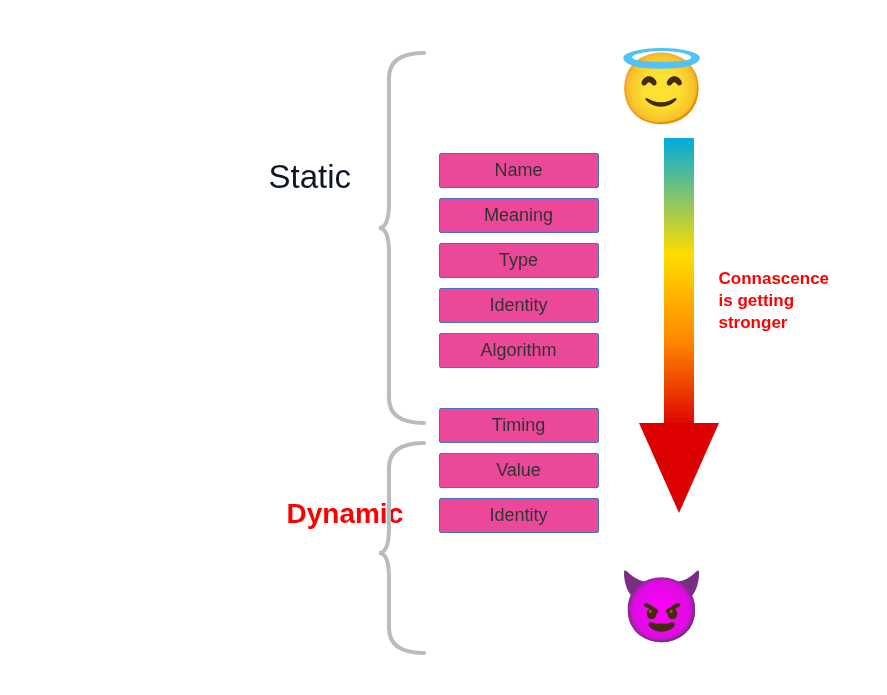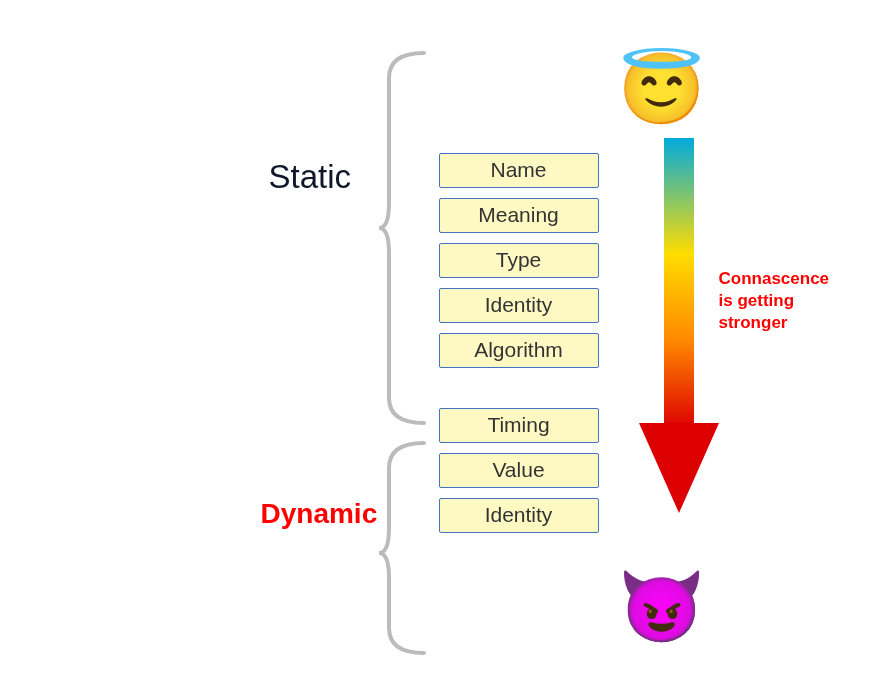--- a/index.html
+++ b/index.html
@@ -29,40 +29,40 @@
       top: 120px;
       left: 10px;
     }
 
     .label-dynamic {
       font-size: 28px;
       font-weight: 600;
       color: #FF0000;
       position: absolute;
       top: 460px;
-      left: 2px;
+      left: 28px;
     }
 
     
     .boxes-column {
       display: flex;
       flex-direction: column;
       gap: 10px;
       align-items: center;
     }
 
     .item-box {
       width: 160px;
       height: 35px;
       border: 1.5px solid #4472C4;
-      background: #fef9c3;
+      background: #ec4899;
       display: flex;
       align-items: center;
       justify-content: center;
-      font-size: 21px;
+      font-size: 18px;
       color: #333;
       border-radius: 2px;
     }
 
     .spacer {
       height: 20px;
     }
 
     
     .right-column {

